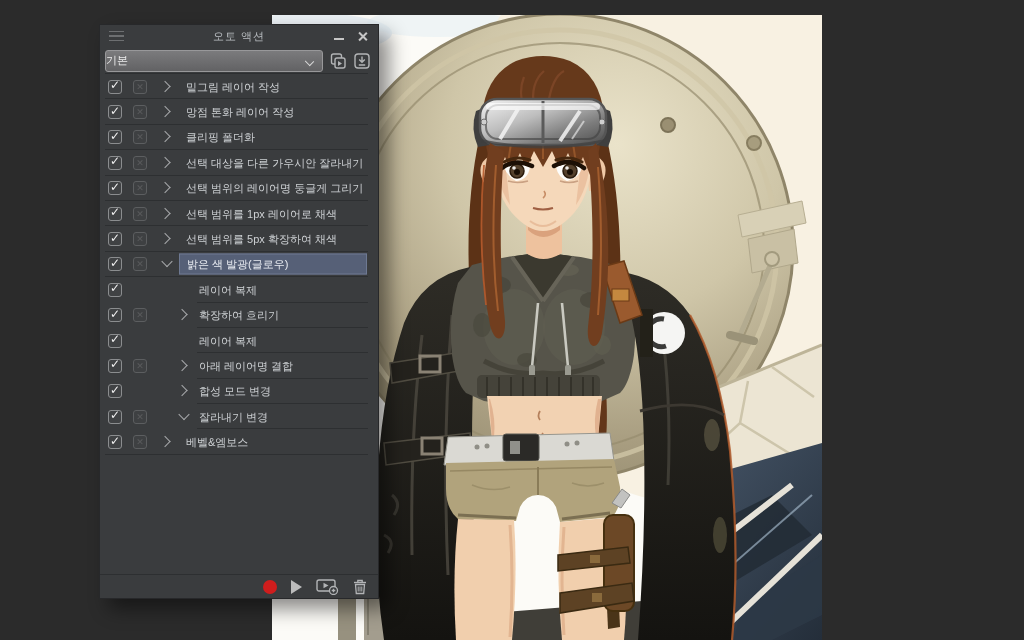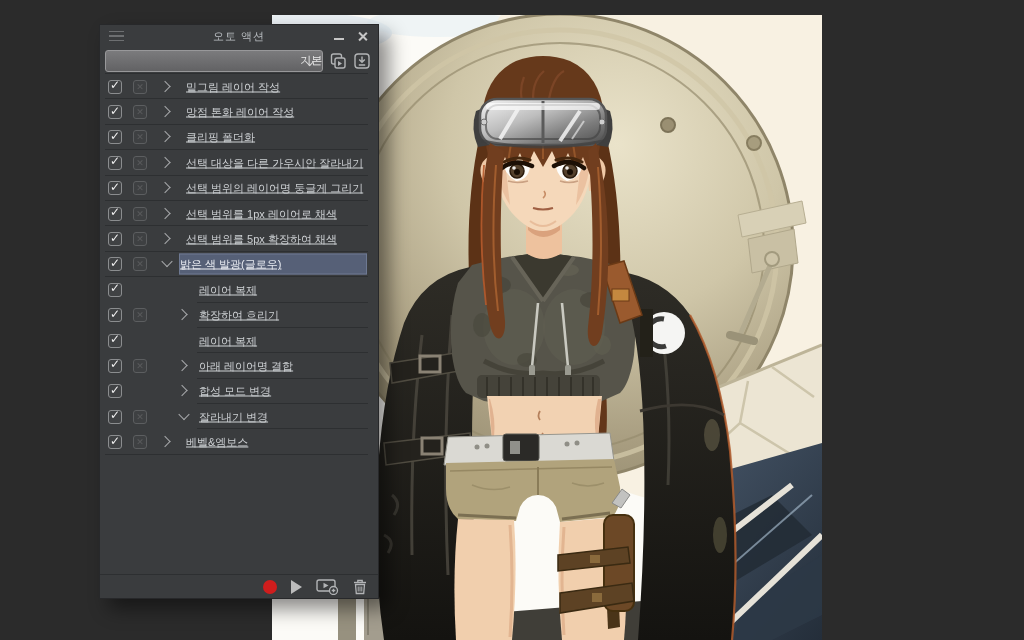--- a/index.html
+++ b/index.html
@@ -23,21 +23,21 @@
   .title { position:absolute; left:0; right:0; text-align:center; font-size:11px; color:#b9bdc1; letter-spacing:1px; }
   .winbtns { margin-left:auto; display:flex; align-items:center; gap:13px; padding-right:10px; }
   .minbtn { width:10px; height:2px; background:#c6c6c6; margin-top:6px; cursor:pointer; }
   .closebtn { position:relative; width:11px; height:11px; cursor:pointer; }
   .closebtn::before,.closebtn::after { content:""; position:absolute; left:5px; top:0; width:1.6px; height:11px; background:#c6c6c6; }
   .closebtn::before { transform:rotate(45deg); } .closebtn::after { transform:rotate(-45deg); }
 
   .toolrow { display:flex; align-items:center; gap:5px; padding:1px 6px 0 5px; height:26px; }
   .setselect { position:relative; width:225px; height:22px; border-radius:3px;
     background:linear-gradient(#7b7b7d,#626264); border:1px solid #98989a;
-    display:flex; align-items:center; justify-content:flex-end; cursor:pointer; }
+    display:flex; align-items:center; justify-content:flex-start; cursor:pointer; }
   .setselect .val { font-size:11px; color:#ececec; }
   .ddchev { position:absolute; right:9px; top:7px; width:7px; height:7px;
     border-right:1.6px solid #d8d8d8; border-bottom:1.6px solid #d8d8d8; transform:rotate(45deg) scaleY(.9); }
   .hdricon { width:20px; height:20px; display:flex; align-items:center; justify-content:center; cursor:pointer; }
 
   .list { position:absolute; left:5px; right:10px; top:48px; border-top:1px solid #2d2f31; }
   .row { position:relative; height:25.4px; }
   .row::after { content:""; position:absolute; left:0; right:0; bottom:0; height:1px; background:#2d2f31; }
   .row.sub::after { left:92px; }
   .row.info { height:34px; }
@@ -48,24 +48,24 @@
   .cb .g { position:absolute; inset:-3px 0 0 0; display:flex; align-items:center; justify-content:center;
     font-size:12px; font-weight:bold; color:#f2f2f2; }
   .cb.c2 .g { opacity:.14; font-size:9px; inset:0; }
   .chevw { position:absolute; top:50%; transform:translateY(-50%); width:13px; height:13px; cursor:pointer; }
   .row.top .chevw { left:56px; } .row.sub .chevw { left:73px; }
   .chevw i { position:absolute; left:2px; top:2px; width:8px; height:8px;
     border-right:1.7px solid #a6a8aa; border-bottom:1.7px solid #a6a8aa; }
   .chevw.right i { transform:rotate(-45deg); left:0; }
   .chevw.down i { transform:rotate(45deg); top:0; }
   .lab { position:absolute; top:50%; transform:translateY(-50%); left:81px;
-    font-size:11px; white-space:nowrap; color:#ced1d4;text-decoration:underline; }
+    font-size:11px; white-space:nowrap; color:#ced1d4; }
   .row.sub .lab { left:94px; } .row.info .lab { left:99px; color:#c3c6c9; }
   .row.sel .lab { left:74px; right:1px; height:21px; display:flex; align-items:center;
-    background:var(--sel,#566077); border:1px solid #6e7992; color:#e9ecf2; }
+    padding-left:7px; background:var(--sel,#566077); border:1px solid #6e7992; color:#e9ecf2; }
 
   .footer { position:absolute; left:0; right:0; bottom:0; height:24px; background:#3a3c3e;
     border-top:1px solid #2d2f31; display:flex; align-items:center; justify-content:flex-end;
     gap:14px; padding-right:11px; }
   .rec { width:14px; height:14px; border-radius:50%; background:var(--rec,#cf1d1d); cursor:pointer; }
   .play { width:0; height:0; border-left:11px solid #bcbcbc; border-top:7px solid transparent;
     border-bottom:7px solid transparent; cursor:pointer; }
   .fic { display:flex; align-items:center; cursor:pointer; }
 </style>
 </head>

